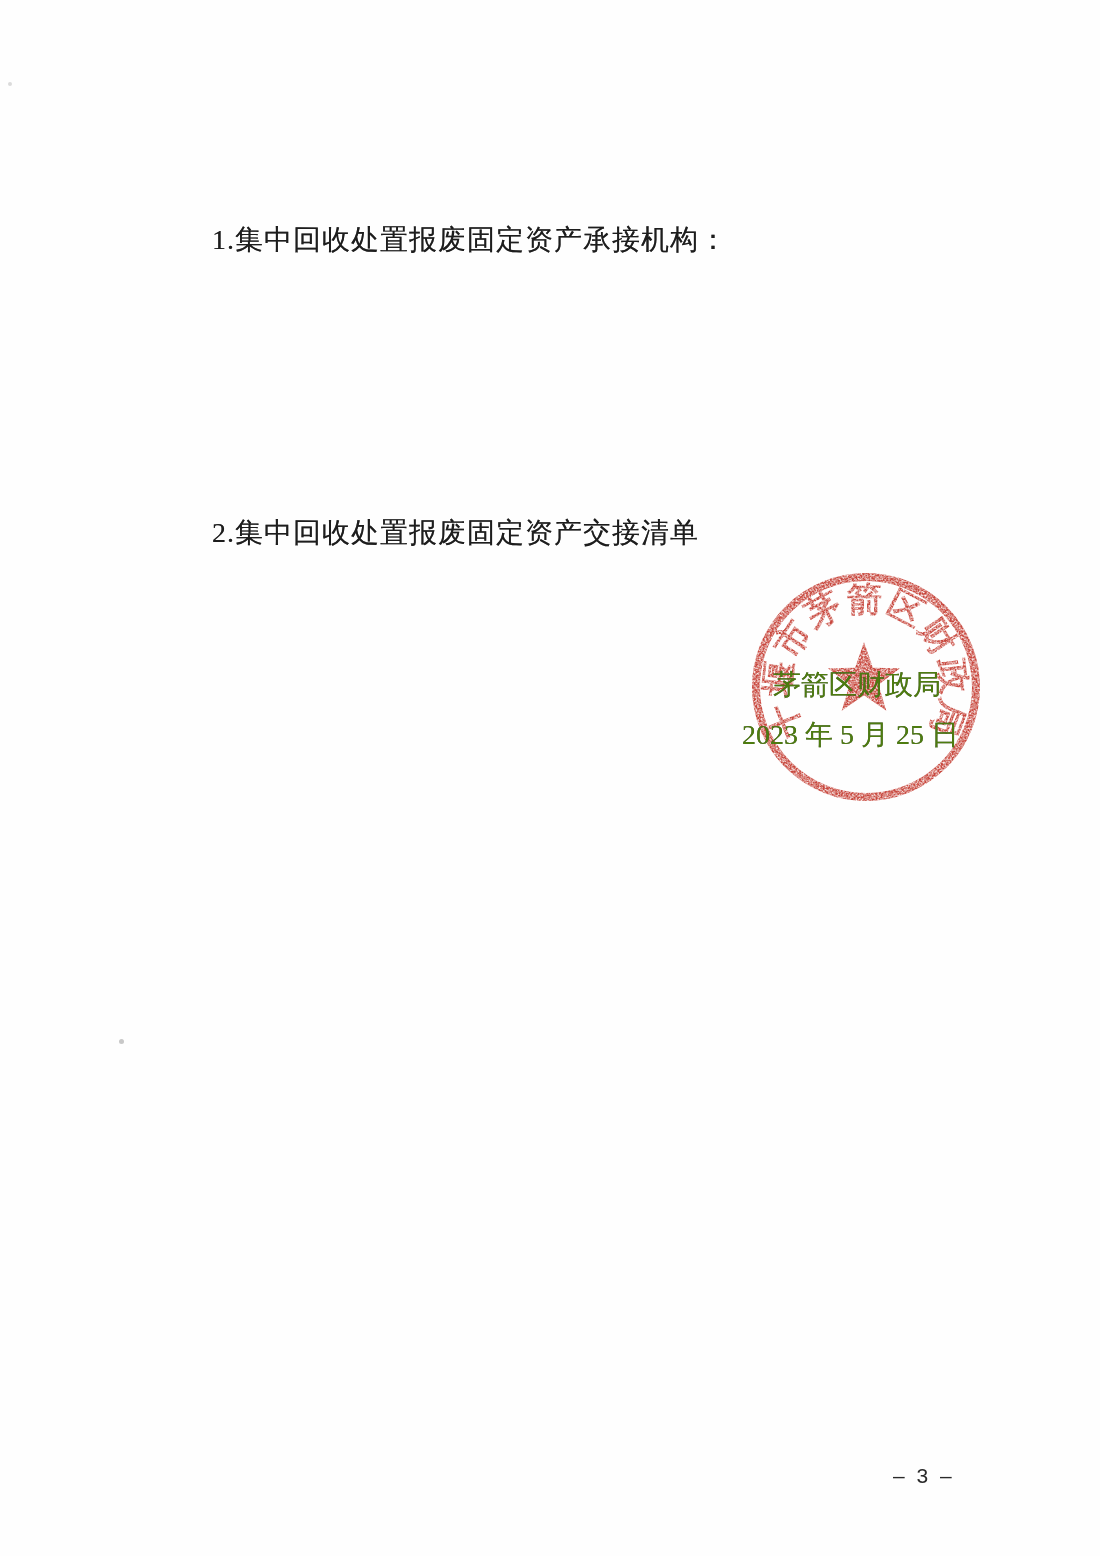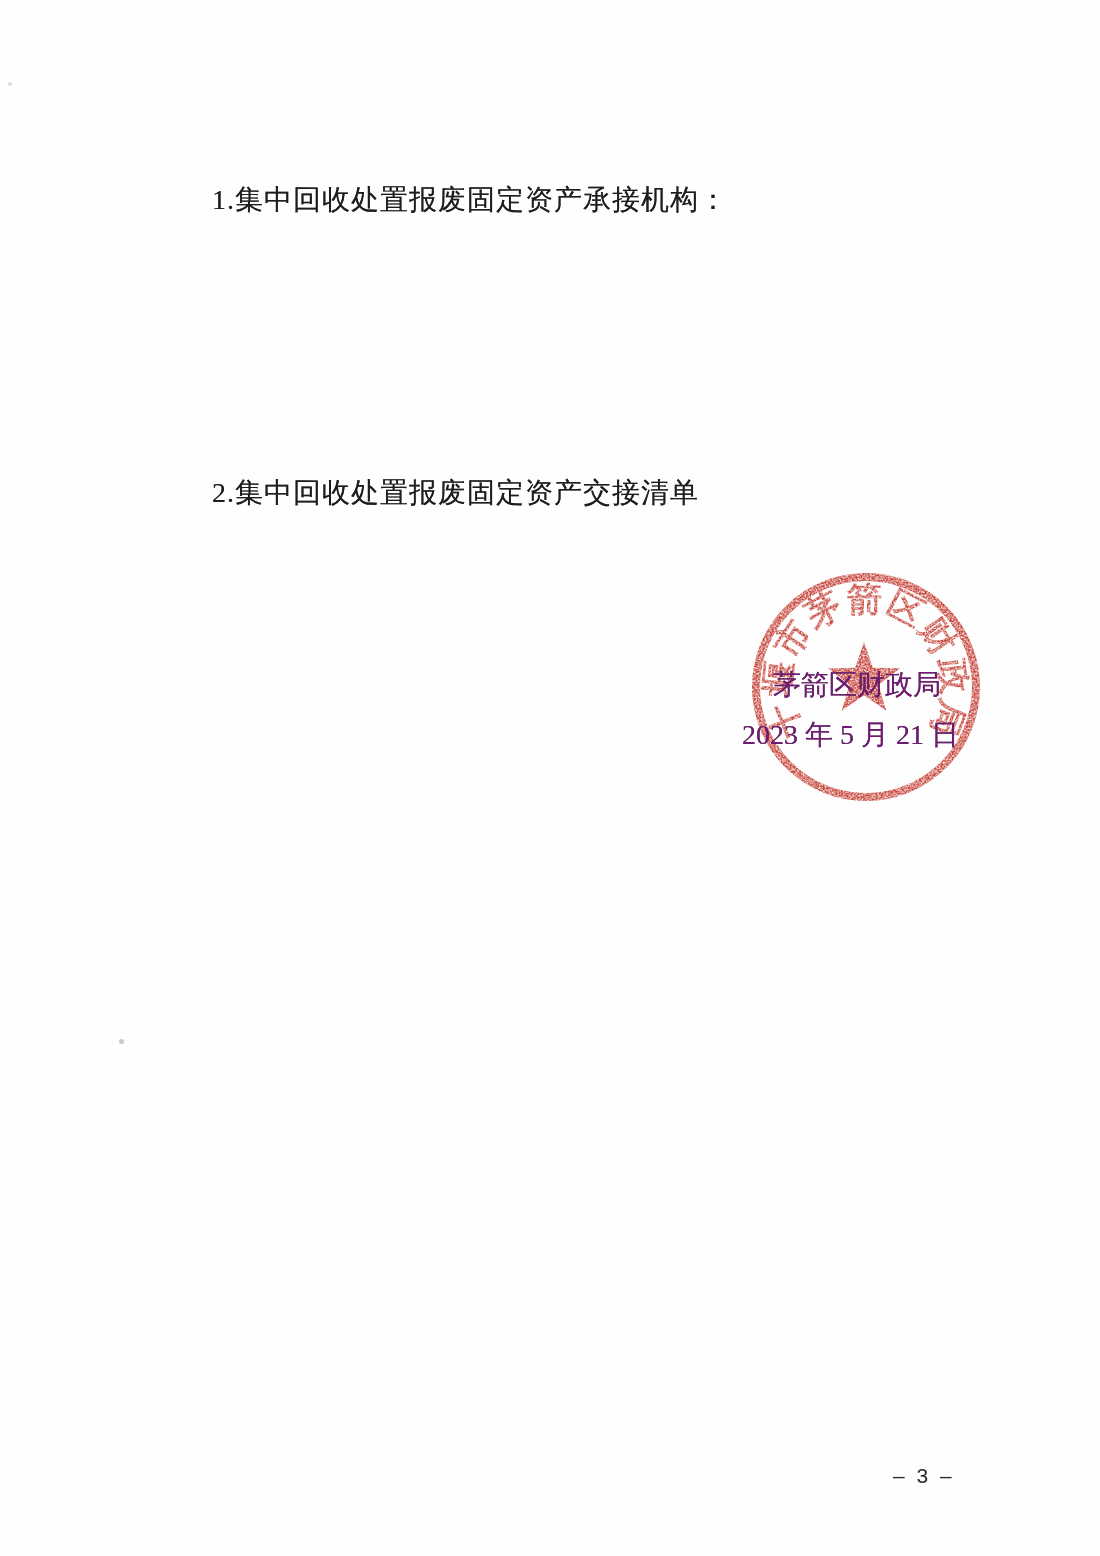--- a/index.html
+++ b/index.html
@@ -17,26 +17,27 @@
     color: #1d1d1d;
   }
   .doc-line {
     position: absolute;
     font-size: 28px;
     line-height: 34px;
     white-space: nowrap;
     letter-spacing: 1px;
     color: #1d1d1d;
     text-shadow: 0 0 0.6px rgba(30,30,30,0.65);
+    margin-top: 40px;
   }
   .sig-line {
     position: absolute;
     font-size: 28px;
     white-space: nowrap;
-    color: #701a75;
+    color: #4d7c0f;
     text-shadow: 0 0 0.6px rgba(20,20,20,0.7);
     z-index: 3;
   }
   .seal-wrap {
     position: absolute;
     left: 745px;
     top: 566px;
     width: 244px;
     height: 244px;
     z-index: 2;
@@ -91,17 +92,17 @@
         <circle cx="121" cy="121" r="110" fill="none" stroke-width="8" stroke="#c43b30"></circle>
         <text class="seal-arc-text" fill="#c43b30">
           <textPath href="#sealArcPath" startOffset="12">十堰市茅箭区财政局</textPath>
         </text>
         <polygon transform="translate(119,114)" points="0,-38 8.9,-12.3 36.1,-11.7 14.5,4.7 22.3,30.7 0,15.2 -22.3,30.7 -14.5,4.7 -36.1,-11.7 -8.9,-12.3" fill="#c43b30"></polygon>
       </g>
     </svg>
   </div>
 
   <div class="sig-line" style="left:773px; top:666px;">茅箭区财政局</div>
-  <div class="sig-line" style="left:742px; top:716px;">2023 年 5 月 21 日</div>
+  <div class="sig-line" style="left:742px; top:716px;">2023 年 5 月 25 日</div>
 
   <div class="footer-page-num">– 3 –</div>
 
 </div>
 
 </body></html>

